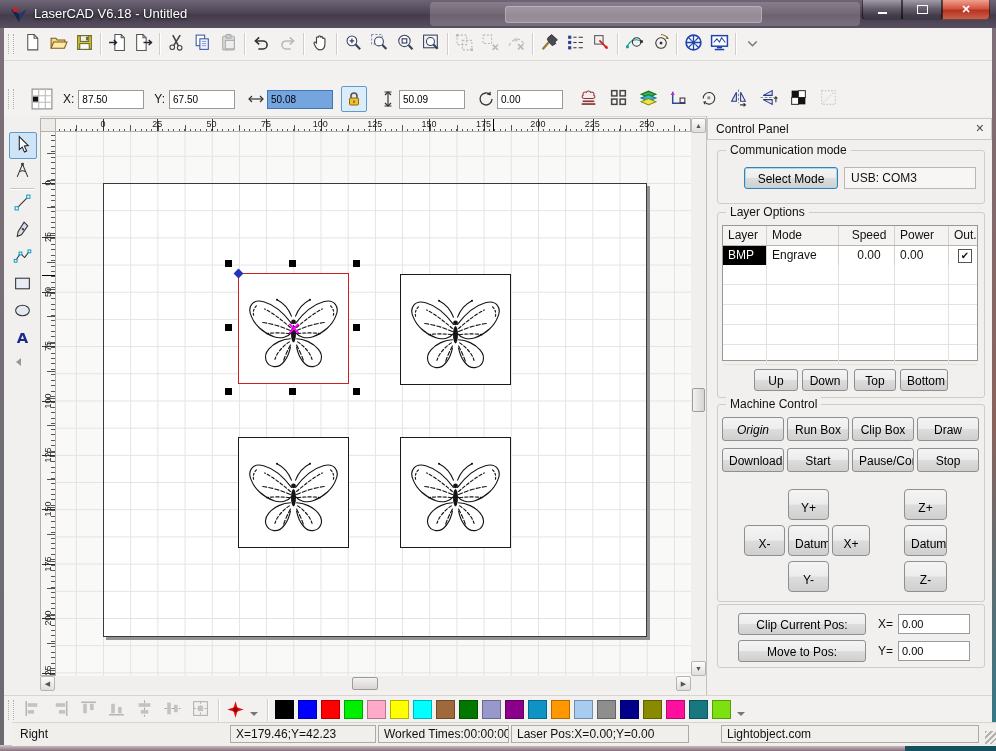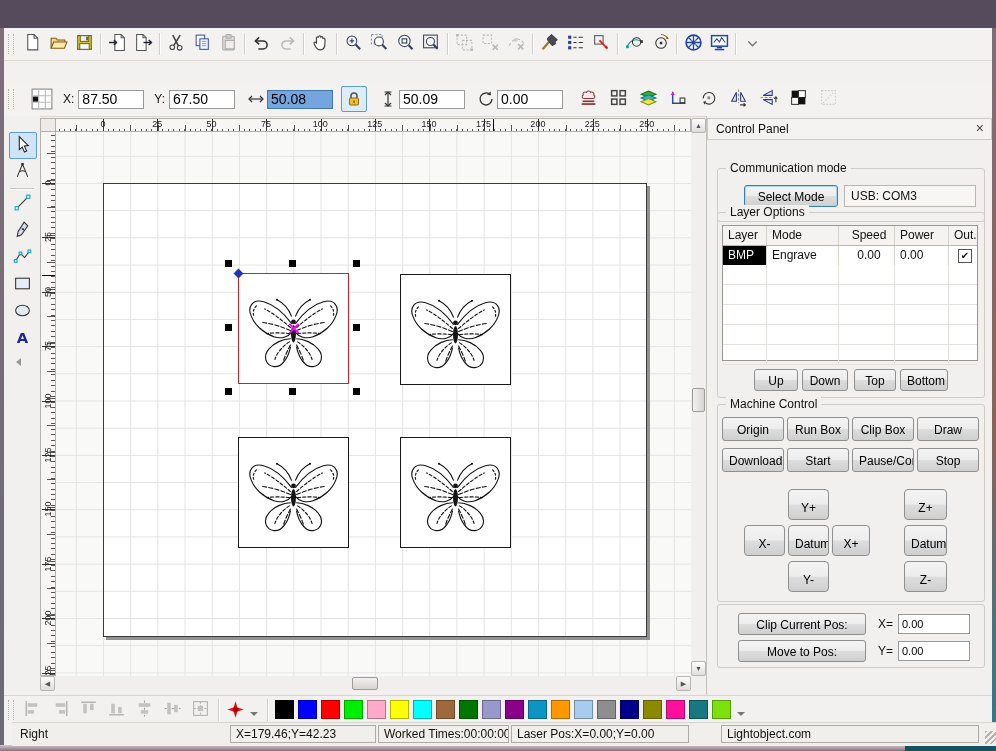--- a/index.html
+++ b/index.html
@@ -36,21 +36,21 @@
   .tb{width:26px;height:26px;display:flex;align-items:center;justify-content:center;}
   .tb svg{width:19px;height:19px;}
   .tsep{width:1px;height:22px;background:#d2cecb;margin:0 3px;box-shadow:1px 0 0 #fff;}
   .menubar{left:4px;top:60px;width:988px;height:22px;display:flex;align-items:center;
     background:#f4f2f0;}
   .menu-item{display:inline-block;padding:2px 11px;font-size:12px;color:#111;}
   .menu-item::first-letter{text-decoration:underline;}
   .propbar{left:4px;top:82px;width:988px;height:34px;display:flex;align-items:center;
     background:#f4f2f0;border-bottom:1px solid #d8d4d0;}
   .plabel{font-size:12px;margin:0 4px 0 10px;}
-  .field{width:58px;height:17px;border:1px solid #9a9a9a;background:#fff;font-size:14px;
+  .field{width:58px;height:17px;border:1px solid #9a9a9a;background:#fff;font-size:10px;
     font-family:"Liberation Sans",sans-serif;padding:0 3px;}
   .field.sel{background:#74a5de;border:1px solid #3f76b4;}
   .picon{width:22px;height:22px;display:flex;align-items:center;justify-content:center;margin-left:10px;}
   .picon svg{width:18px;height:18px;}
   .lockbtn{width:24px;height:24px;margin-left:8px;border:1px solid #5c9ccc;border-radius:2px;
     background:#dcecf9;display:flex;align-items:center;justify-content:center;}
   .lockbtn svg{width:18px;height:18px;}
   .anchor-icon{margin-left:12px;width:22px;height:22px;}
   
   .toolcol{left:4px;top:116px;width:36px;height:575px;background:#f2f0ee;}
@@ -150,20 +150,42 @@
     font-size:12px;padding:1px 0 0 5px;overflow:hidden;white-space:nowrap;}
   .sleft{position:absolute;left:8px;top:4px;font-size:12px;}
   .grip-corner{position:absolute;right:2px;top:8px;width:13px;height:13px;
     background:repeating-linear-gradient(135deg,#b6b2ae 0 1.5px,transparent 1.5px 4.2px);}
 </style>
 </head>
 <body>
 
 <div id="app">
 
+  <div class="abs titlebar">
+    <div class="abs ghost-win">
+      <div class="abs ghost-pill" style="left:75px;top:4px;"></div>
+    </div>
+    <span class="abs logo">
+      <svg viewBox="0 0 20 20">
+          <path d="M2 5 L10 10 L18 5 L10 18z" fill="#2a3560"></path>
+          <path d="M2 5 L10 10 L10 18z" fill="#1a2448"></path>
+          <circle cx="6.5" cy="5.5" r="2.6" fill="#c22222"></circle>
+        </svg>
+    </span>
+    <span class="abs title-text">LaserCAD V6.18 - Untitled</span>
+    <div class="abs winbtns">
+      <div class="wbtn min">
+          <span style="width:9px;border-bottom:2px solid #fff;margin-top:6px;"></span>
+        </div>
+      <div class="wbtn">
+          <span class="maxglyph"></span>
+        </div>
+      <div class="wbtn close">✕</div>
+    </div>
+  </div>
 
   <div class="abs frame-l"></div>
   <div class="abs frame-r"></div>
   <div class="abs frame-b"></div>
   <div class="abs frame-b-teal"></div>
   <div class="abs content-bg"></div>
 
   <div class="abs toolbar1">
       <div class="grip"></div>
       <div class="tb">
@@ -724,21 +746,21 @@
     <div class="sb-thumb h" style="left:312px;top:1px;width:26px;height:13px;"></div>
     <div class="sb-btn" style="left:636px;top:0;">▶</div>
   </div>
 
   <div class="abs panel">
     <div class="panel-header">
       <span class="panel-title">Control Panel</span>
       <span class="panel-x">×</span>
     </div>
 
-    <div class="gbox" style="left:10px;top:52px;width:266px;height:52px;">
+    <div class="gbox" style="left:10px;top:34px;width:266px;height:52px;">
       <span class="legend">Communication mode</span>
       <button class="btn focusblue" style="left:26px;top:16px;width:94px;height:22px;">Select Mode</button>
       <div class="valuebox" style="left:126px;top:16px;width:132px;height:22px;">USB: COM3</div>
     </div>
 
     <div class="gbox" style="left:10px;top:96px;width:266px;height:184px;">
       <span class="legend">Layer Options</span>
       <div class="ltable" style="left:4px;top:12px;width:256px;height:136px;">
         <div class="lrow head">
           <div class="lcell lc0">Layer</div>
@@ -763,21 +785,21 @@
           </div>
       </div>
       <button class="btn" style="left:36px;top:156px;width:44px;height:22px;">Up</button>
       <button class="btn" style="left:84px;top:156px;width:46px;height:22px;">Down</button>
       <button class="btn" style="left:136px;top:156px;width:42px;height:22px;">Top</button>
       <button class="btn" style="left:182px;top:156px;width:48px;height:22px;">Bottom</button>
     </div>
 
     <div class="gbox" style="left:10px;top:288px;width:266px;height:196px;">
       <span class="legend">Machine Control</span>
-      <button class="btn" style="left:4px;top:12px;width:62px;height:24px;">Origin</button>
+      <button class="btn" style="left:4px;top:12px;width:62px;height:24px;font-style:italic;">Origin</button>
       <button class="btn" style="left:69px;top:12px;width:62px;height:24px;">Run Box</button>
       <button class="btn" style="left:134px;top:12px;width:62px;height:24px;">Clip Box</button>
       <button class="btn" style="left:199px;top:12px;width:62px;height:24px;">Draw</button>
       <button class="btn" style="left:4px;top:43px;width:62px;height:24px;">Download</button>
       <button class="btn" style="left:69px;top:43px;width:62px;height:24px;">Start</button>
       <button class="btn" style="left:134px;top:43px;width:62px;height:24px;">Pause/Continue</button>
       <button class="btn" style="left:199px;top:43px;width:62px;height:24px;">Stop</button>
       <button class="btn jog" style="left:70px;top:84px;width:41px;height:31px;">Y+</button>
       <button class="btn jog" style="left:26px;top:120px;width:41px;height:31px;">X-</button>
       <button class="btn jog" style="left:70px;top:120px;width:41px;height:31px;">Datum</button>

